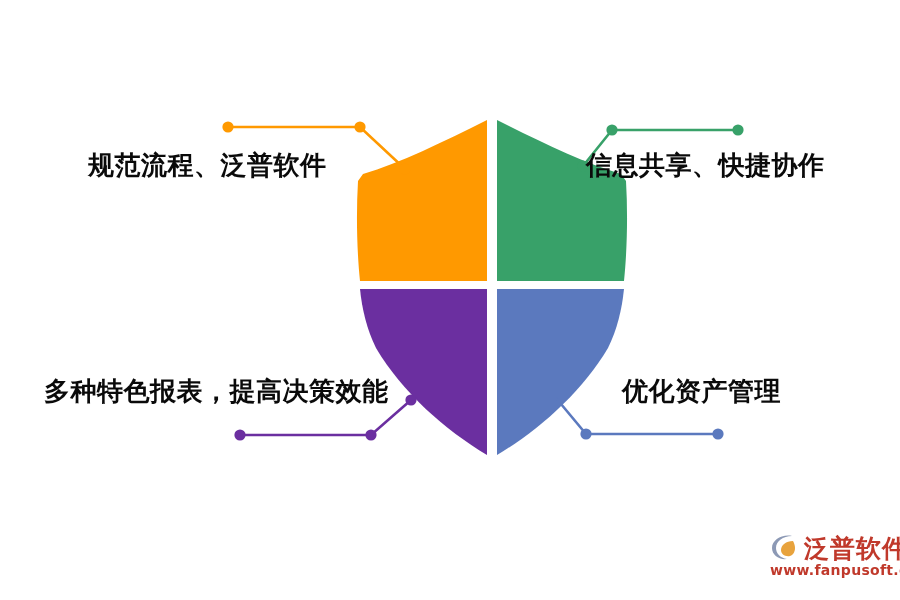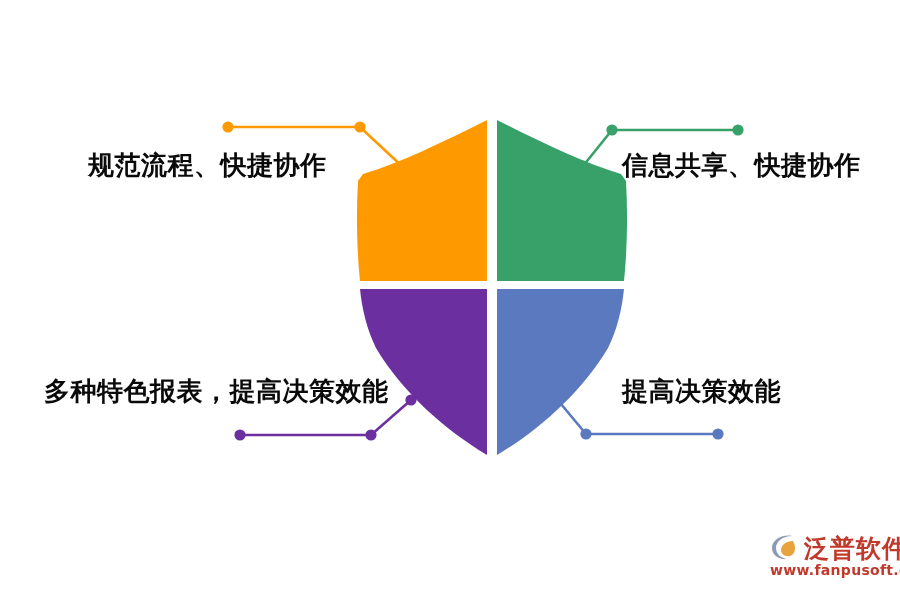--- a/index.html
+++ b/index.html
@@ -29,21 +29,21 @@
     color: #0a0a0a;
     letter-spacing: 0.5px;
     white-space: nowrap;
     line-height: 1;
   }
   #label-tl {
     left: 88px;
     top: 152px;
   }
   #label-tr {
-    left: 622px;
+    left: 586px;
     top: 152px;
   }
   #label-bl {
     left: 44px;
     top: 378px;
   }
   #label-br {
     left: 622px;
     top: 378px;
   }
@@ -141,27 +141,27 @@
     <circle cx="411" cy="400" r="5.6" fill="#6B2FA0"></circle>
   </g>
 
   <g>
     <polyline points="718,434 586,434 556,398" fill="none" stroke="#5B79BE" stroke-width="2.6"></polyline>
     <circle cx="718" cy="434" r="5.6" fill="#5B79BE"></circle>
     <circle cx="586" cy="434" r="5.6" fill="#5B79BE"></circle>
   </g>
 </svg>
 
-<div class="label" id="label-tl">规范流程、快捷协作</div>
+<div class="label" id="label-tl">规范流程、泛普软件</div>
 
 <div class="label" id="label-tr">信息共享、快捷协作</div>
 
 <div class="label" id="label-bl">多种特色报表，提高决策效能</div>
 
-<div class="label" id="label-br">提高决策效能</div>
+<div class="label" id="label-br">优化资产管理</div>
 
 <div id="watermark">
   <svg id="wm-mark" viewBox="0 0 36 30" xmlns="http://www.w3.org/2000/svg">
     <path d="M26,4 C16,2 6,8 6,16 C6,23 13,28 21,27 C14,26 10,21 10,16 C10,9 17,4 26,4 Z" fill="#8C99B5"></path>
     <path d="M27,9 C20,9 15,13 15,18 C15,22 19,25 24,24 C27,23 29,20 29,16 C29,13 28,11 27,9 Z" fill="#E8A33D"></path>
   </svg>
   <div class="wm-text" id="wm-name">泛普软件</div>
   <div class="wm-text" id="wm-url">www.fanpusoft.com</div>
 </div>
 

